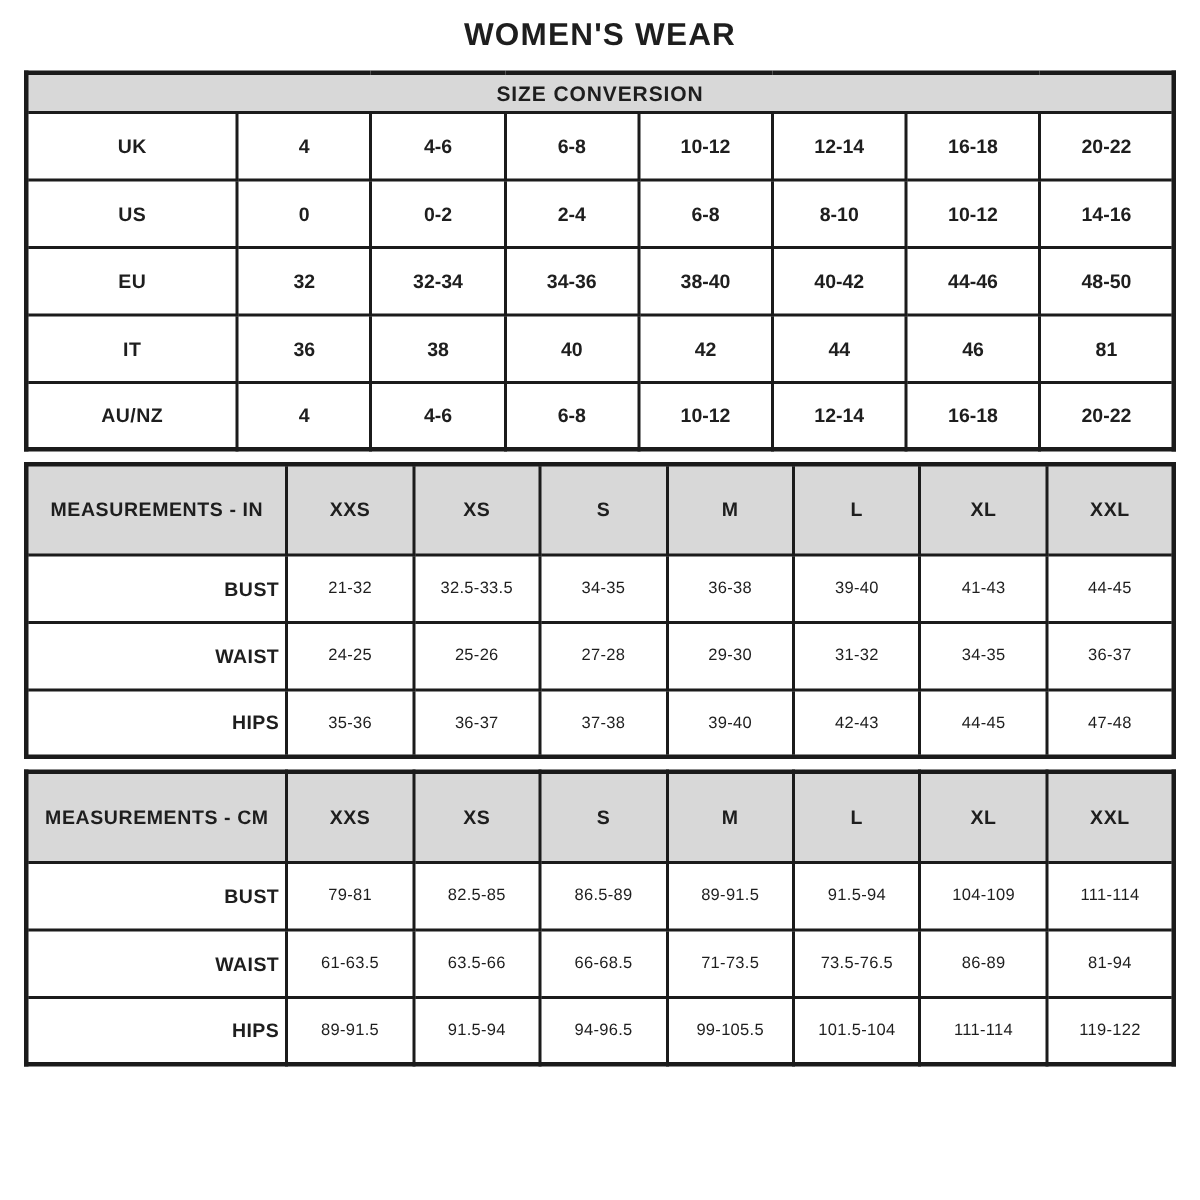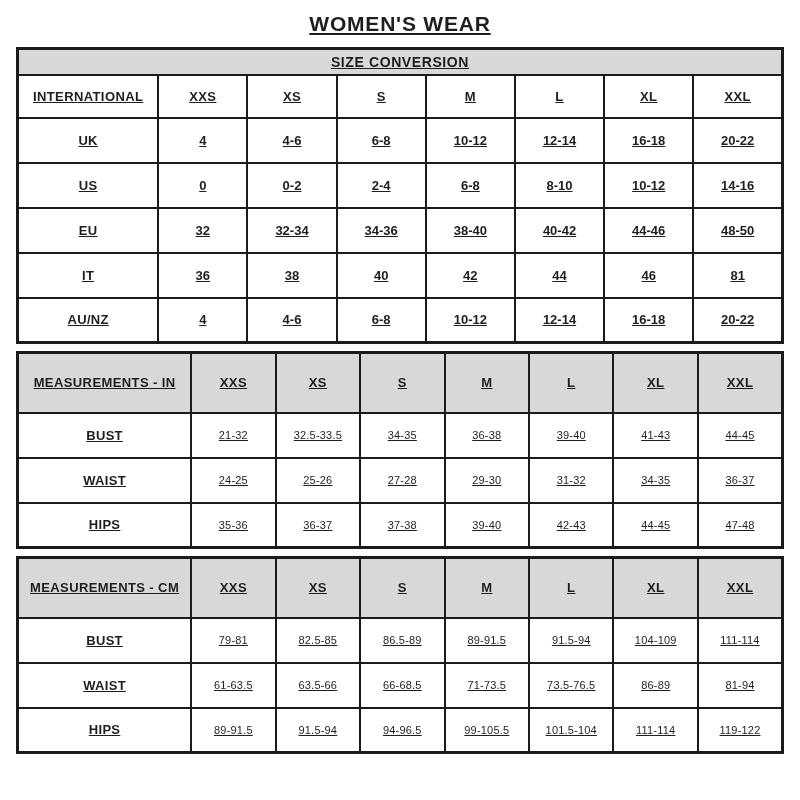--- a/index.html
+++ b/index.html
@@ -15,21 +15,20 @@
     background: var(--page-bg);
     font-family: "Liberation Sans", "DejaVu Sans", sans-serif;
     color: var(--text-color);
   }
   .page {
     width: 800px;
     height: 800px;
     padding: 10px 16px 16px 16px;
     overflow: hidden;
     background: var(--page-bg);
-    text-decoration: underline;
   }
   .page-title {
     margin: 2px 0 11px 0;
     text-align: center;
     font-size: 21px;
     font-weight: 700;
     letter-spacing: 0.8px;
     color: var(--text-color);
   }
   table.tbl {
@@ -68,21 +67,21 @@
   .measure { margin-top: 7px; }
   .measure col.label-col-def { width: 22.7%; }
   .measure thead th {
     height: 60px;
     background: var(--header-bg);
     font-size: 13px;
     font-weight: 700;
     letter-spacing: 0.4px;
   }
   .measure tbody tr { height: 45px; }
-  .measure tbody th { font-size: 13px; font-weight: 600; letter-spacing: 0.3px; background: #ffffff; }
+  .measure tbody th { font-size: 13px; font-weight: 600; letter-spacing: 0.3px; background: #ffffff; text-align: right; }
   .measure tbody td { font-size: 11px; font-weight: 500; letter-spacing: 0.2px; background: #ffffff; }
 </style>
 </head>
 <body>
 
 <div class="page">
 
   <h1 class="page-title">WOMEN'S WEAR</h1>
 
   <table class="tbl conversion">
@@ -93,30 +92,20 @@
         <col>
         <col>
         <col>
         <col>
         <col>
     </colgroup>
     <thead>
       <tr>
         <th class="band" colspan="8">SIZE CONVERSION</th>
       </tr>
-      <tr class="cols">
-          <th>INTERNATIONAL</th>
-          <th>XXS</th>
-          <th>XS</th>
-          <th>S</th>
-          <th>M</th>
-          <th>L</th>
-          <th>XL</th>
-          <th>XXL</th>
-        </tr>
     </thead>
     <tbody>
         <tr>
           <th>UK</th>
           <td>4</td>
           <td>4-6</td>
           <td>6-8</td>
           <td>10-12</td>
           <td>12-14</td>
           <td>16-18</td>

